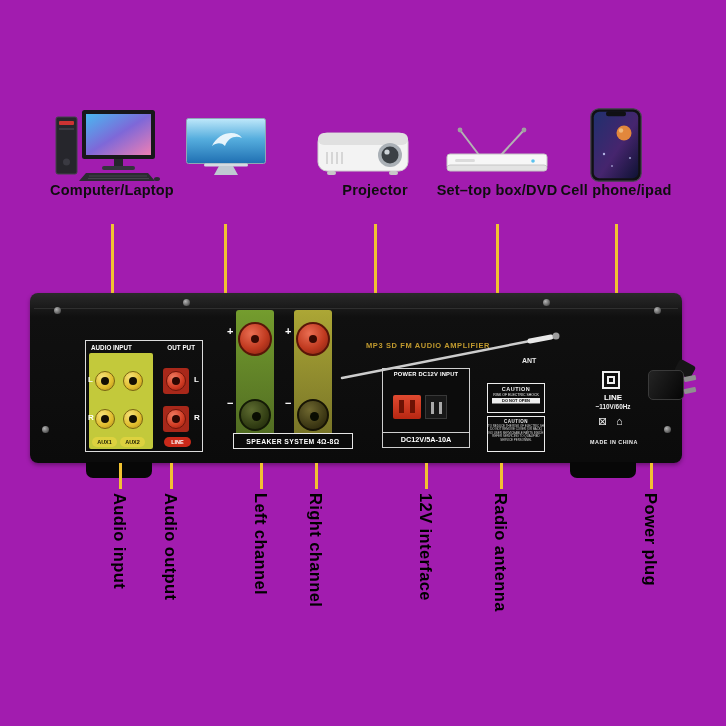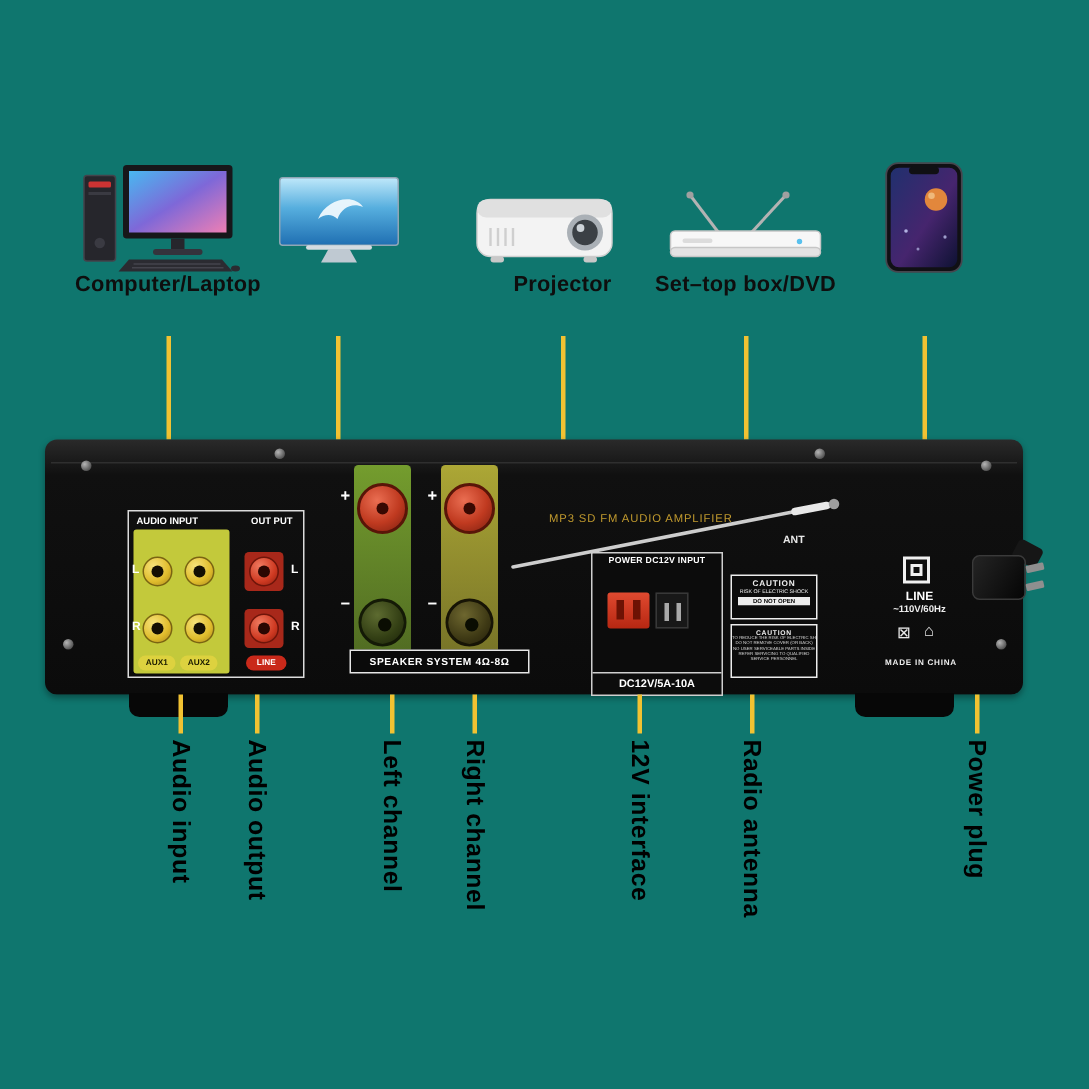--- a/index.html
+++ b/index.html
@@ -1,26 +1,26 @@
 <!DOCTYPE html>
 <html><head>
 <meta charset="utf-8">
 <style>
   *{box-sizing:border-box;margin:0;padding:0}
   body{background:#fff;font-family:"Liberation Sans","DejaVu Sans",sans-serif}
-  #stage{position:relative;width:726px;height:726px;background:#0f766e;overflow:hidden}
+  #stage{position:relative;width:726px;height:726px;background:#a21caf;overflow:hidden}
   .icon-wrap{position:absolute}
   .dev-label{position:absolute;top:182px;width:170px;text-align:center;font-size:14.5px;font-weight:bold;color:#0e0e0e;letter-spacing:.2px}
   .vline{position:absolute;width:3px;background:#f1c232}
   .rot-label{position:absolute;top:493px;writing-mode:vertical-rl;font-size:16.5px;font-weight:bold;color:#000;letter-spacing:.4px;white-space:nowrap}
   #panel{position:absolute;left:30px;top:293px;width:652px;height:170px;border-radius:8px;background:linear-gradient(180deg,#2a2a2a 0,#101010 14%,#0b0b0b 100%);box-shadow:0 2px 4px rgba(0,0,0,.35)}
   .seam{position:absolute;left:4px;top:15px;width:644px;height:1px;background:#2f2f2f}
   .screw{position:absolute;width:7px;height:7px;border-radius:50%;background:radial-gradient(circle at 35% 35%,#b5b5b5,#6a6a6a 55%,#2f2f2f)}
   .wtxt{position:absolute;color:#fff;font-weight:bold}
-  .brand{position:absolute;left:336px;top:48px;width:180px;font-size:7.5px;font-weight:normal;color:#c19a2e;letter-spacing:.6px}
+  .brand{position:absolute;left:336px;top:48px;width:180px;font-size:7.5px;font-weight:bold;color:#c19a2e;letter-spacing:.6px}
   .io-block{position:absolute;left:55px;top:47px;width:118px;height:112px;border:1px solid #dcdcdc}
   .io-wash{position:absolute;left:3px;top:12px;width:64px;height:96px;background:#c3c93b;border-radius:2px}
   .rca{position:absolute;width:20px;height:20px;border-radius:50%}
   .rca i{position:absolute;left:5px;top:5px;width:8px;height:8px;border-radius:50%;background:#140f03;display:block}
   .rca-y{background:radial-gradient(circle at 35% 30%,#f6e27a,#e0bc2c 60%,#a8871c);border:1px solid #7a6412}
   .rca-r{background:radial-gradient(circle at 35% 30%,#ef7a60,#cf3a22 60%,#8e1d0e);border:1px solid #6f150a}
   .rca-r i{background:#2b0702}
   .plate{position:absolute;width:26px;height:26px;background:#a8281a;border-radius:3px}
   .tag{position:absolute;height:10px;font-size:5.5px;font-weight:bold;text-align:center;line-height:10px;border-radius:5px}
   .tag-y{background:#ddd23f;color:#1c1c00}
@@ -29,21 +29,21 @@
   .wash-l{background:linear-gradient(rgba(124,168,48,.92),rgba(124,168,48,.6))}
   .wash-r{background:linear-gradient(rgba(193,187,58,.88),rgba(193,187,58,.58))}
   .post{position:absolute;border-radius:50%}
   .post i{position:absolute;border-radius:50%;display:block}
   .post-red{width:34px;height:34px;background:radial-gradient(circle at 38% 32%,#ea6e52,#c03a20 55%,#7c1f10);border:2px solid #591508}
   .post-red i{left:11px;top:11px;width:8px;height:8px;background:#380902}
   .post-dk1{width:32px;height:32px;background:radial-gradient(circle at 38% 32%,#5d6b30,#333f14 60%,#1c240a);border:2px solid #141a06}
   .post-dk2{width:32px;height:32px;background:radial-gradient(circle at 38% 32%,#6e672f,#3f3a15 60%,#231f09);border:2px solid #171405}
   .post-dk1 i,.post-dk2 i{left:11px;top:11px;width:9px;height:9px;background:#0a0d02}
   .spk-title{position:absolute;left:203px;top:140px;width:120px;height:16px;border:1px solid #e6e6e6;background:#0a0a0a;color:#fff;font-size:6.8px;font-weight:bold;text-align:center;line-height:15px;letter-spacing:.4px}
-  .dc-box{position:absolute;left:364px;top:75px;width:88px;height:96px;border:1px solid #cfcfcf;background:#0c0c0c}
+  .dc-box{position:absolute;left:352px;top:75px;width:88px;height:80px;border:1px solid #cfcfcf;background:#0c0c0c}
   .dc-title{position:absolute;left:0;top:2px;width:100%;text-align:center;font-size:5.8px;font-weight:bold;color:#fff;letter-spacing:.2px}
   .dc-red{position:absolute;left:10px;top:26px;width:28px;height:24px;background:linear-gradient(#e04a30,#b72712);border-radius:2px}
   .dc-red i{position:absolute;top:5px;width:5px;height:13px;background:#6d1204;display:block}
   .dc-sock{position:absolute;left:42px;top:26px;width:22px;height:24px;background:#181818;border:1px solid #383838}
   .dc-sock i{position:absolute;top:6px;width:3px;height:12px;background:#a9a9a9;display:block}
   .dc-rating{position:absolute;left:0;bottom:0;width:100%;height:15px;border-top:1px solid #cfcfcf;font-size:7.3px;font-weight:bold;color:#fff;text-align:center;line-height:14px}
   .sticker{position:absolute;left:457px;width:58px;border:1px solid #ededed;background:#0c0c0c;overflow:hidden}
   .shrink{width:112px;transform:scale(.5);transform-origin:0 0;text-align:center;color:#eee}
   .c-title{font-size:11px;font-weight:bold;letter-spacing:1px;margin-top:2px}
   .c-line{font-size:7px;margin-top:2px;white-space:nowrap}
@@ -150,20 +150,21 @@
       <circle cx="14" cy="46" r="1.2" fill="#cfd6ff" opacity=".8"></circle>
       <circle cx="22" cy="58" r="1" fill="#cfd6ff" opacity=".6"></circle>
       <circle cx="40" cy="50" r="1.1" fill="#cfd6ff" opacity=".7"></circle>
       <rect x="16" y="3.2" width="20" height="5" rx="2.5" fill="#101014"></rect>
     </svg>
   </div>
 
   <div class="dev-label" style="left:27px">Computer/Laptop</div>
   <div class="dev-label" style="left:290px">Projector</div>
   <div class="dev-label" style="left:412px">Set–top box/DVD</div>
+  <div class="dev-label" style="left:531px">Cell phone/ipad</div>
 
   <div class="vline" style="left:110.5px;top:224px;height:69px"></div>
   <div class="vline" style="left:223.5px;top:224px;height:69px"></div>
   <div class="vline" style="left:373.5px;top:224px;height:69px"></div>
   <div class="vline" style="left:495.5px;top:224px;height:69px"></div>
   <div class="vline" style="left:614.5px;top:224px;height:69px"></div>
 
   <div id="panel">
     <div class="seam"></div>
     <div class="screw" style="left:24px;top:14px"></div>

